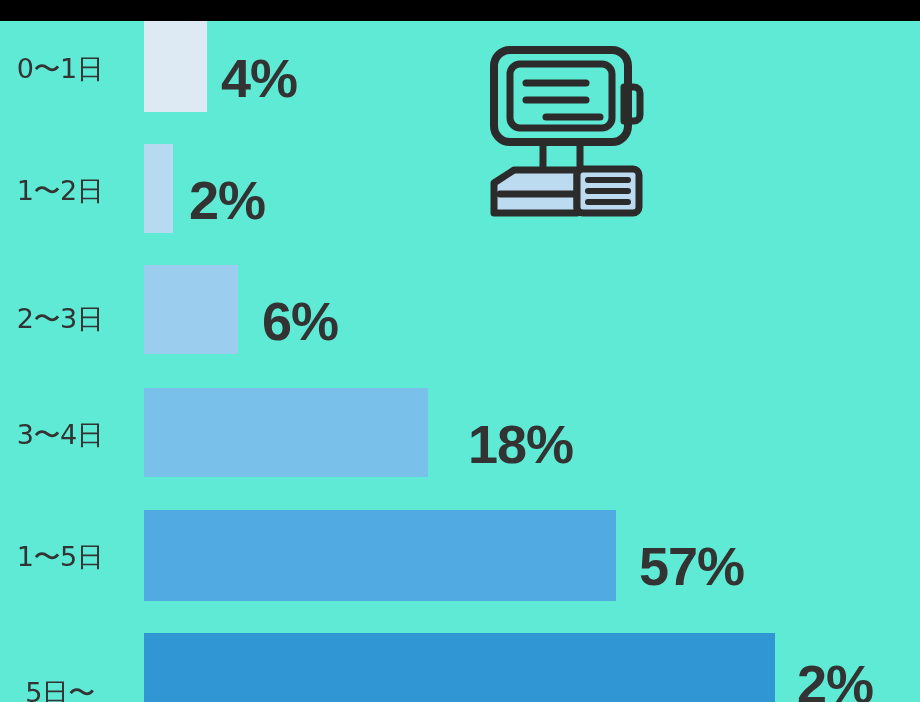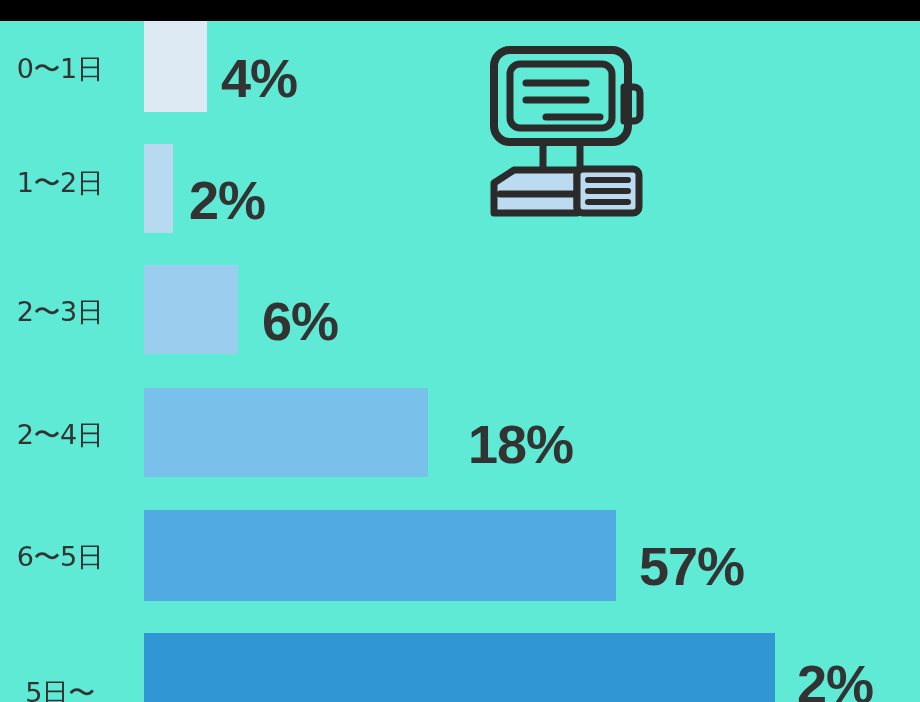--- a/index.html
+++ b/index.html
@@ -54,30 +54,30 @@
 </style>
 </head>
 <body>
 
 <div id="stage" style="background: #5eead4; margin-top: 21px;">
 
   <div id="rows">
       <div class="cat-label" style="top: 30px;">0〜1日</div>
       <div class="bar" style="top: -6px; width: 63px; height: 97px; background: rgb(221, 233, 243);"></div>
       <div class="value-label" style="left: 221px; top: 30px;">4%</div>
-      <div class="cat-label" style="top: 144px;">1〜2日</div>
+      <div class="cat-label" style="top: 152px;">1〜2日</div>
       <div class="bar" style="top: 123px; width: 29px; height: 89px; background: rgb(184, 218, 240);"></div>
       <div class="value-label" style="left: 189px; top: 152px;">2%</div>
-      <div class="cat-label" style="top: 273px;">2〜3日</div>
+      <div class="cat-label" style="top: 280px;">2〜3日</div>
       <div class="bar" style="top: 244px; width: 94px; height: 89px; background: rgb(155, 205, 238);"></div>
       <div class="value-label" style="left: 262px; top: 273px;">6%</div>
-      <div class="cat-label" style="top: 396px;">2〜4日</div>
+      <div class="cat-label" style="top: 396px;">3〜4日</div>
       <div class="bar" style="top: 367px; width: 284px; height: 89px; background: rgb(121, 192, 234);"></div>
       <div class="value-label" style="left: 468px; top: 396px;">18%</div>
-      <div class="cat-label" style="top: 518px;">6〜5日</div>
+      <div class="cat-label" style="top: 518px;">1〜5日</div>
       <div class="bar" style="top: 489px; width: 472px; height: 91px; background: rgb(82, 170, 226);"></div>
       <div class="value-label" style="left: 639px; top: 518px;">57%</div>
       <div class="cat-label" style="top: 654px;">5日〜</div>
       <div class="bar" style="top: 612px; width: 631px; height: 96px; background: rgb(48, 151, 212);"></div>
       <div class="value-label" style="left: 797px; top: 636px;">2%</div>
     </div>
 
   <div id="register-icon">
     <svg viewBox="0 0 172 186" width="172" height="186" xmlns="http://www.w3.org/2000/svg">
 

